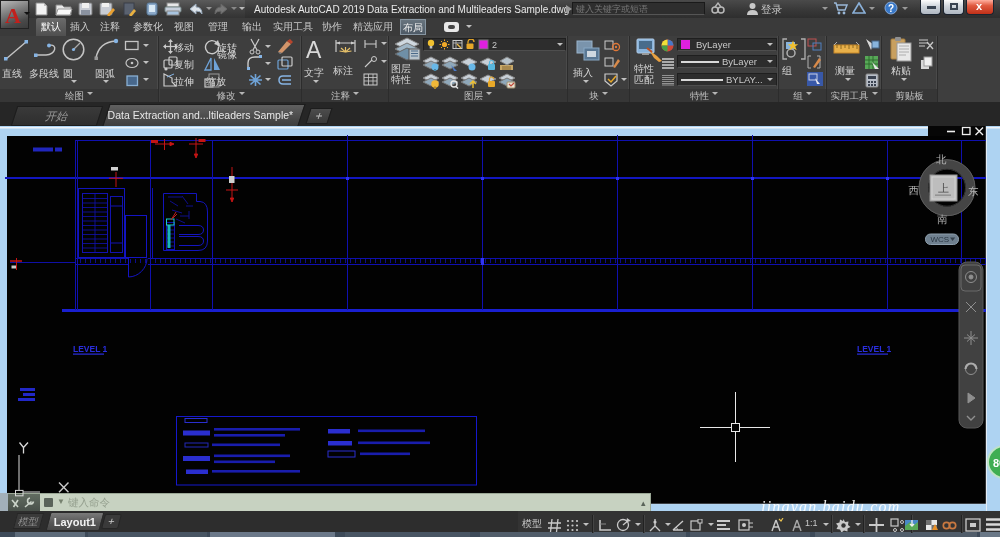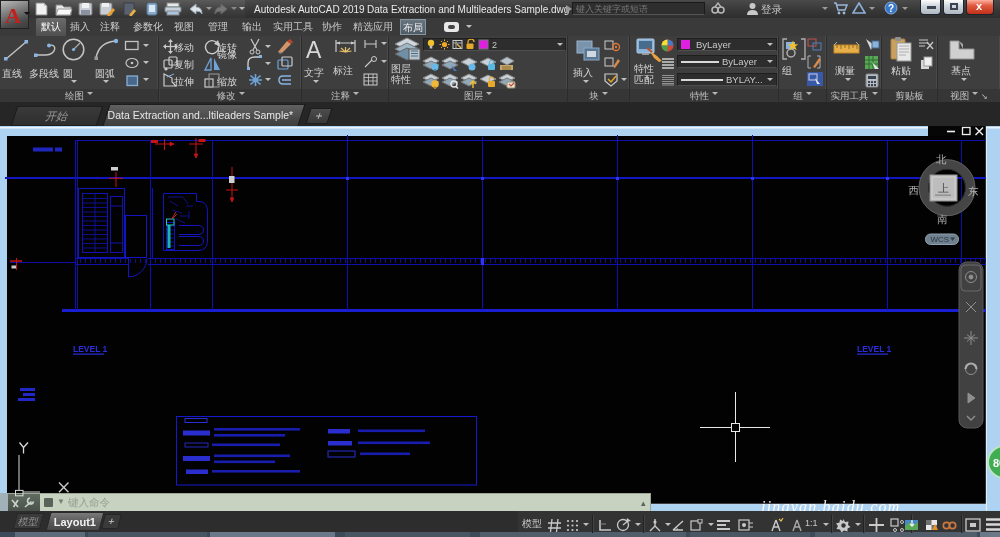--- a/index.html
+++ b/index.html
@@ -265,21 +265,21 @@
         </svg>
       <svg class="abs" style="left:3px;top:37px" width="15" height="15">
           <path d="M1 1 L1 13 L13 13 L9 9 L9 5 Z" fill="none" stroke="#cbcbcb" stroke-width="1.2"></path>
           <path d="M4 4 L11 1" stroke="#86b4e4"></path>
         </svg>
       <div class="biglab" style="left:14px;top:39px;width:26px">拉伸</div>
       <svg class="abs" style="left:44px;top:37px" width="16" height="15">
           <rect x="1" y="6" width="8" height="8" fill="none" stroke="#cbcbcb" stroke-width="1.2"></rect>
           <rect x="5" y="1" width="10" height="13" fill="none" stroke="#9a9a9a"></rect>
         </svg>
-      <div class="biglab" style="left:57px;top:39px;width:26px">缩放</div>
+      <div class="biglab" style="left:46px;top:39px;width:26px">缩放</div>
       <svg class="abs" style="left:88px;top:37px" width="15" height="14">
           <path d="M7.5 1 V13 M1 7 H14 M2.5 2.5 L12.5 11.5 M12.5 2.5 L2.5 11.5" stroke="#6fa3d8" stroke-width="1.6"></path>
         </svg>
       <div class="dnarr" style="left:105px;top:42px"></div>
       <svg class="abs" style="left:117px;top:38px" width="16" height="12">
           <path d="M14 2 L6 2 Q2 2 2 6 Q2 10 6 10 L14 10" fill="none" stroke="#86b4e4" stroke-width="1.5"></path>
           <path d="M5 6 H14" stroke="#86b4e4" stroke-width="1.5"></path>
         </svg>
       <div class="plabel">修改<span class="dn"></span></div>
     </div>
@@ -547,29 +547,20 @@
           <path d="M1 2 h9 M1 5 h9 M1 8 h6" stroke="#c9c9c9" stroke-width="1.2"></path>
           <path d="M9 4 L15 11 M15 4 L9 11" stroke="#c9c9c9" stroke-width="1.3"></path>
         </svg>
       <svg class="abs" style="left:38px;top:20px" width="14" height="14">
           <rect x="1" y="4" width="8" height="9" fill="#d8d8d8"></rect>
           <rect x="4" y="1" width="8" height="9" fill="#f0f0f0" stroke="#999"></rect>
         </svg>
       <div class="plabel">剪贴板</div>
     </div>
 
-    <div class="panel" style="left:938px;width:62px;border-right:none">
-      <svg class="abs" style="left:11px;top:4px" width="26" height="20">
-          <path d="M1 1 L10 1 L10 9 L25 9 L25 19 L1 19 Z" fill="#d0d0d0" stroke="#909090"></path>
-          <path d="M10 1 L14 4 L14 9" fill="#a8a8a8"></path>
-        </svg>
-      <div class="biglab" style="left:13px;top:28px;width:26px">基点</div>
-      <div class="dnarr" style="left:23px;top:42px"></div>
-      <div class="plabel">视图<span class="dn"></span>&nbsp;<span style="font-size:8px">↘</span></div>
-    </div>
   </div>
 
   <div id="filetabs">
     <div id="starttab">开始</div>
     <div id="doctab">
         <span>Data Extraction and...ltileaders Sample* <span style="color:#8a8a8a;font-size:9px">✕</span></span>
       </div>
     <div id="plustab">+</div>
   </div>
 

